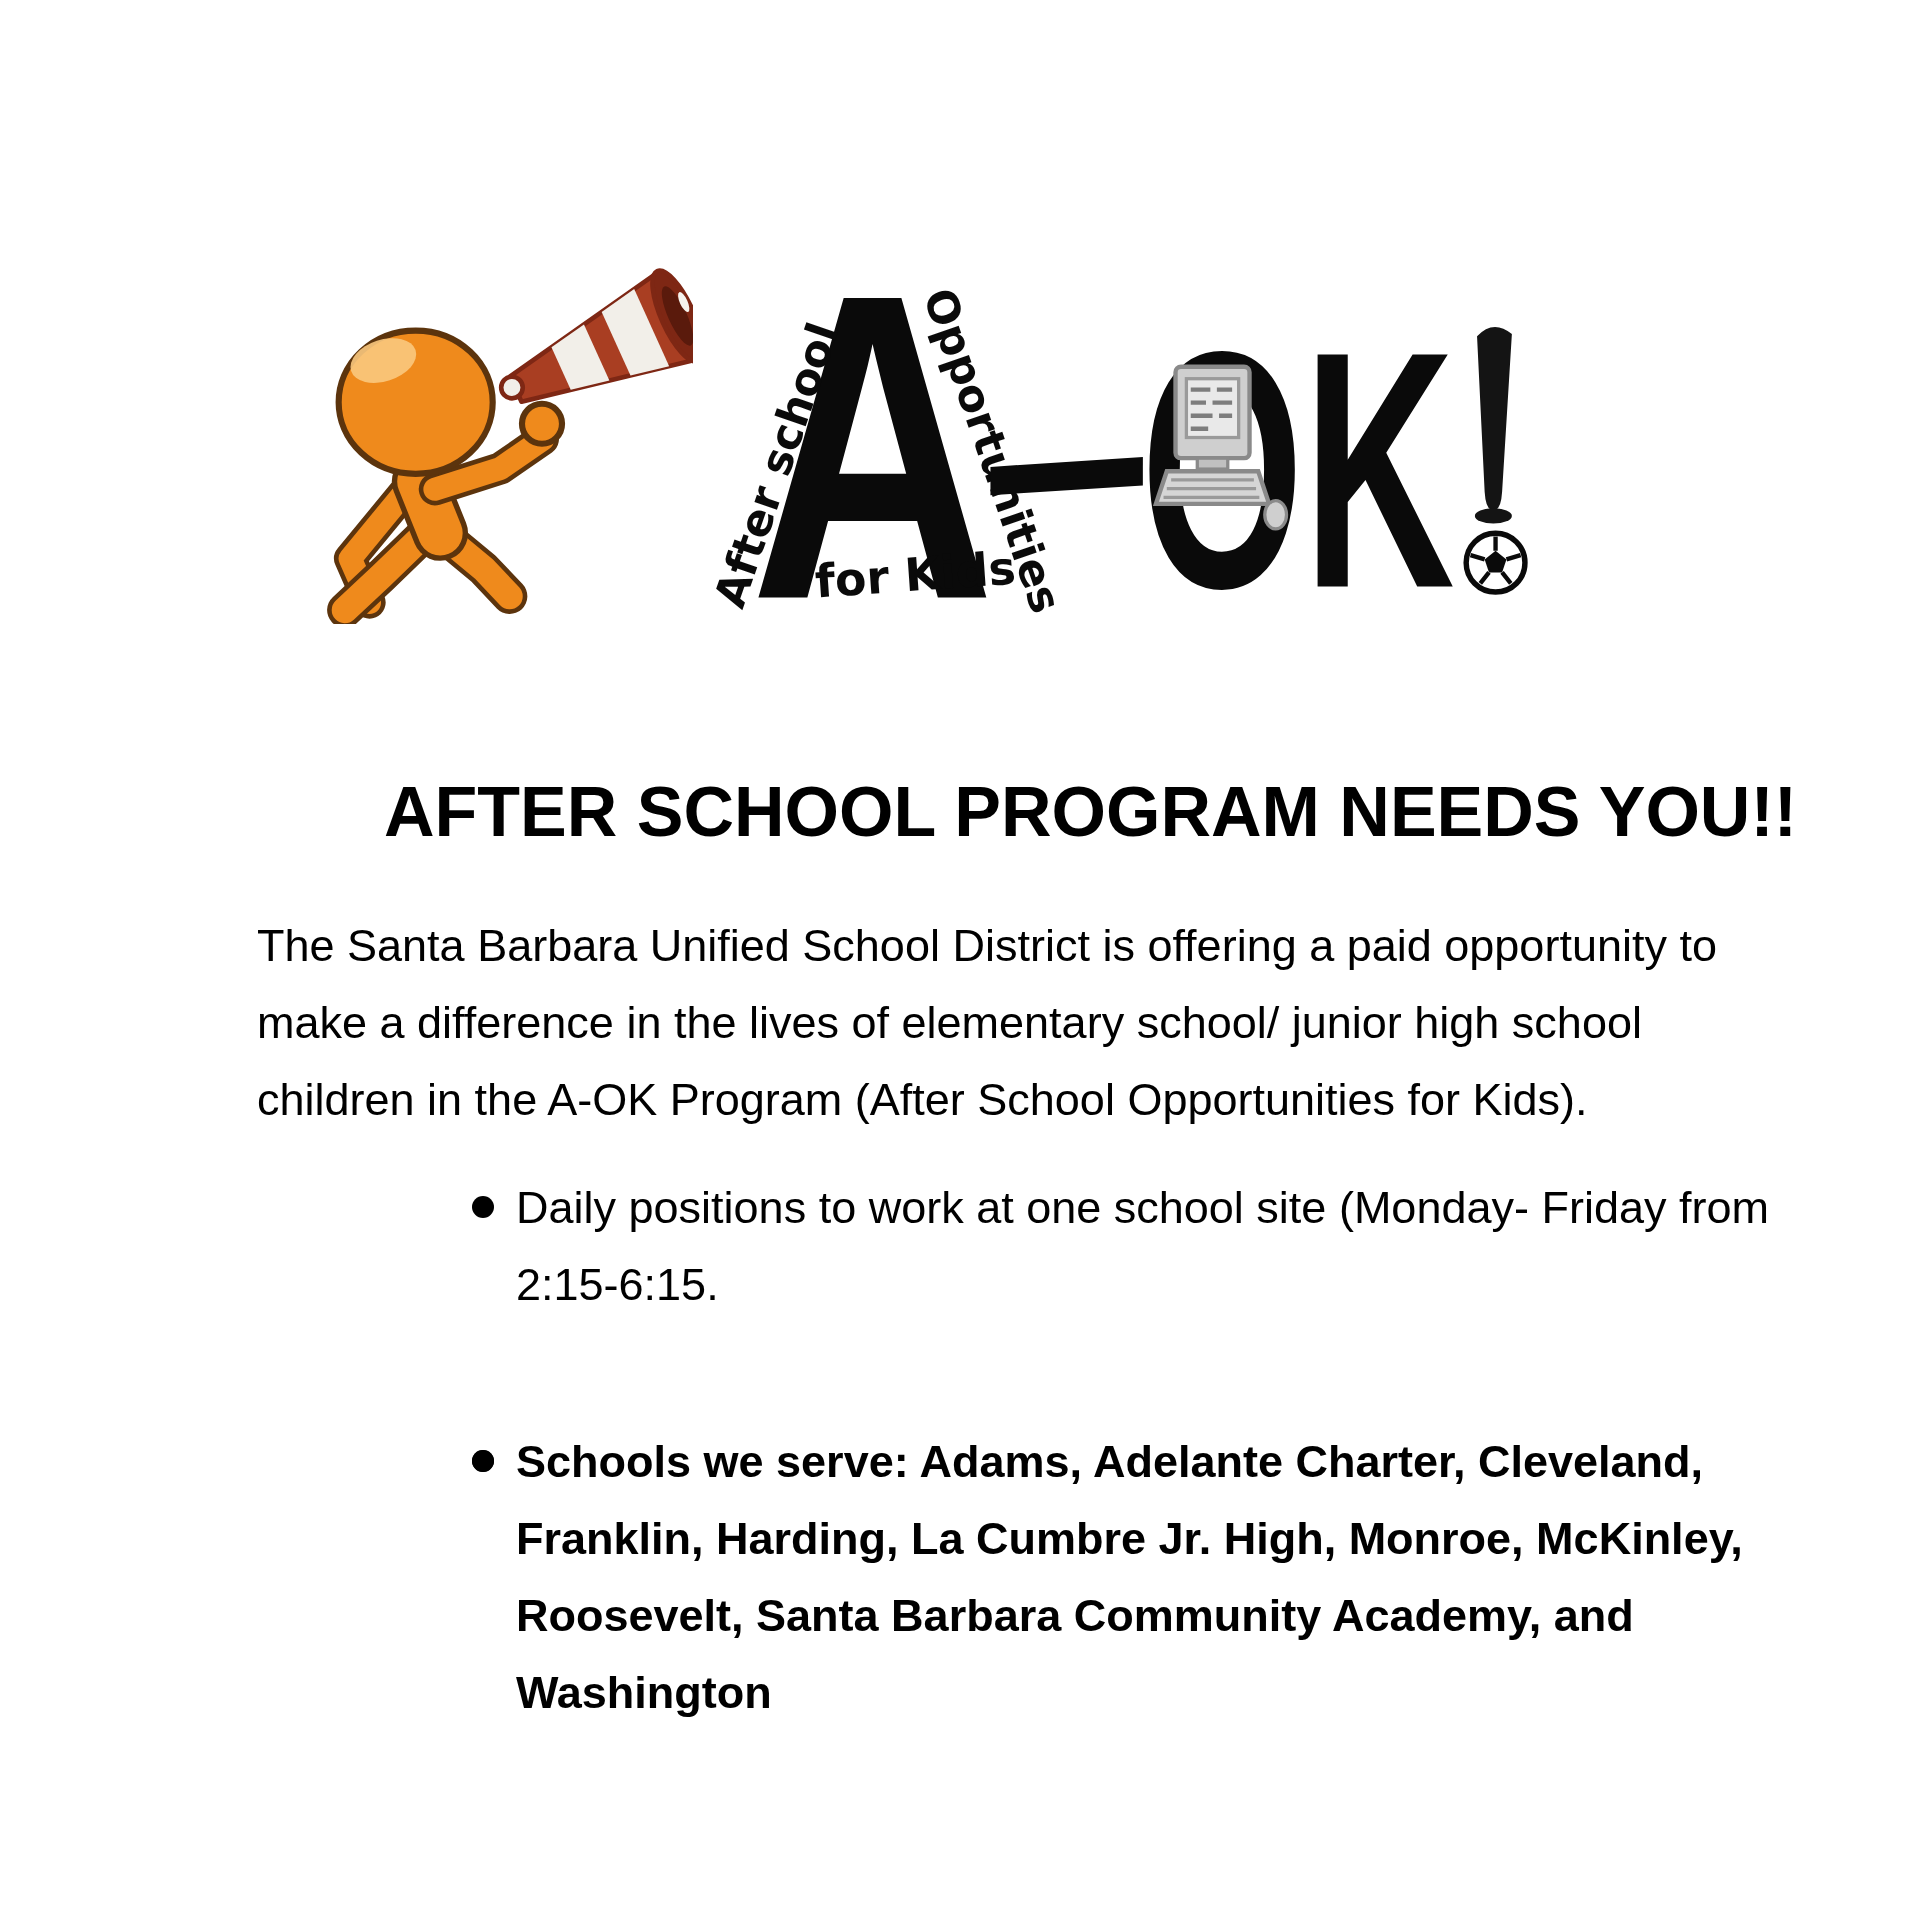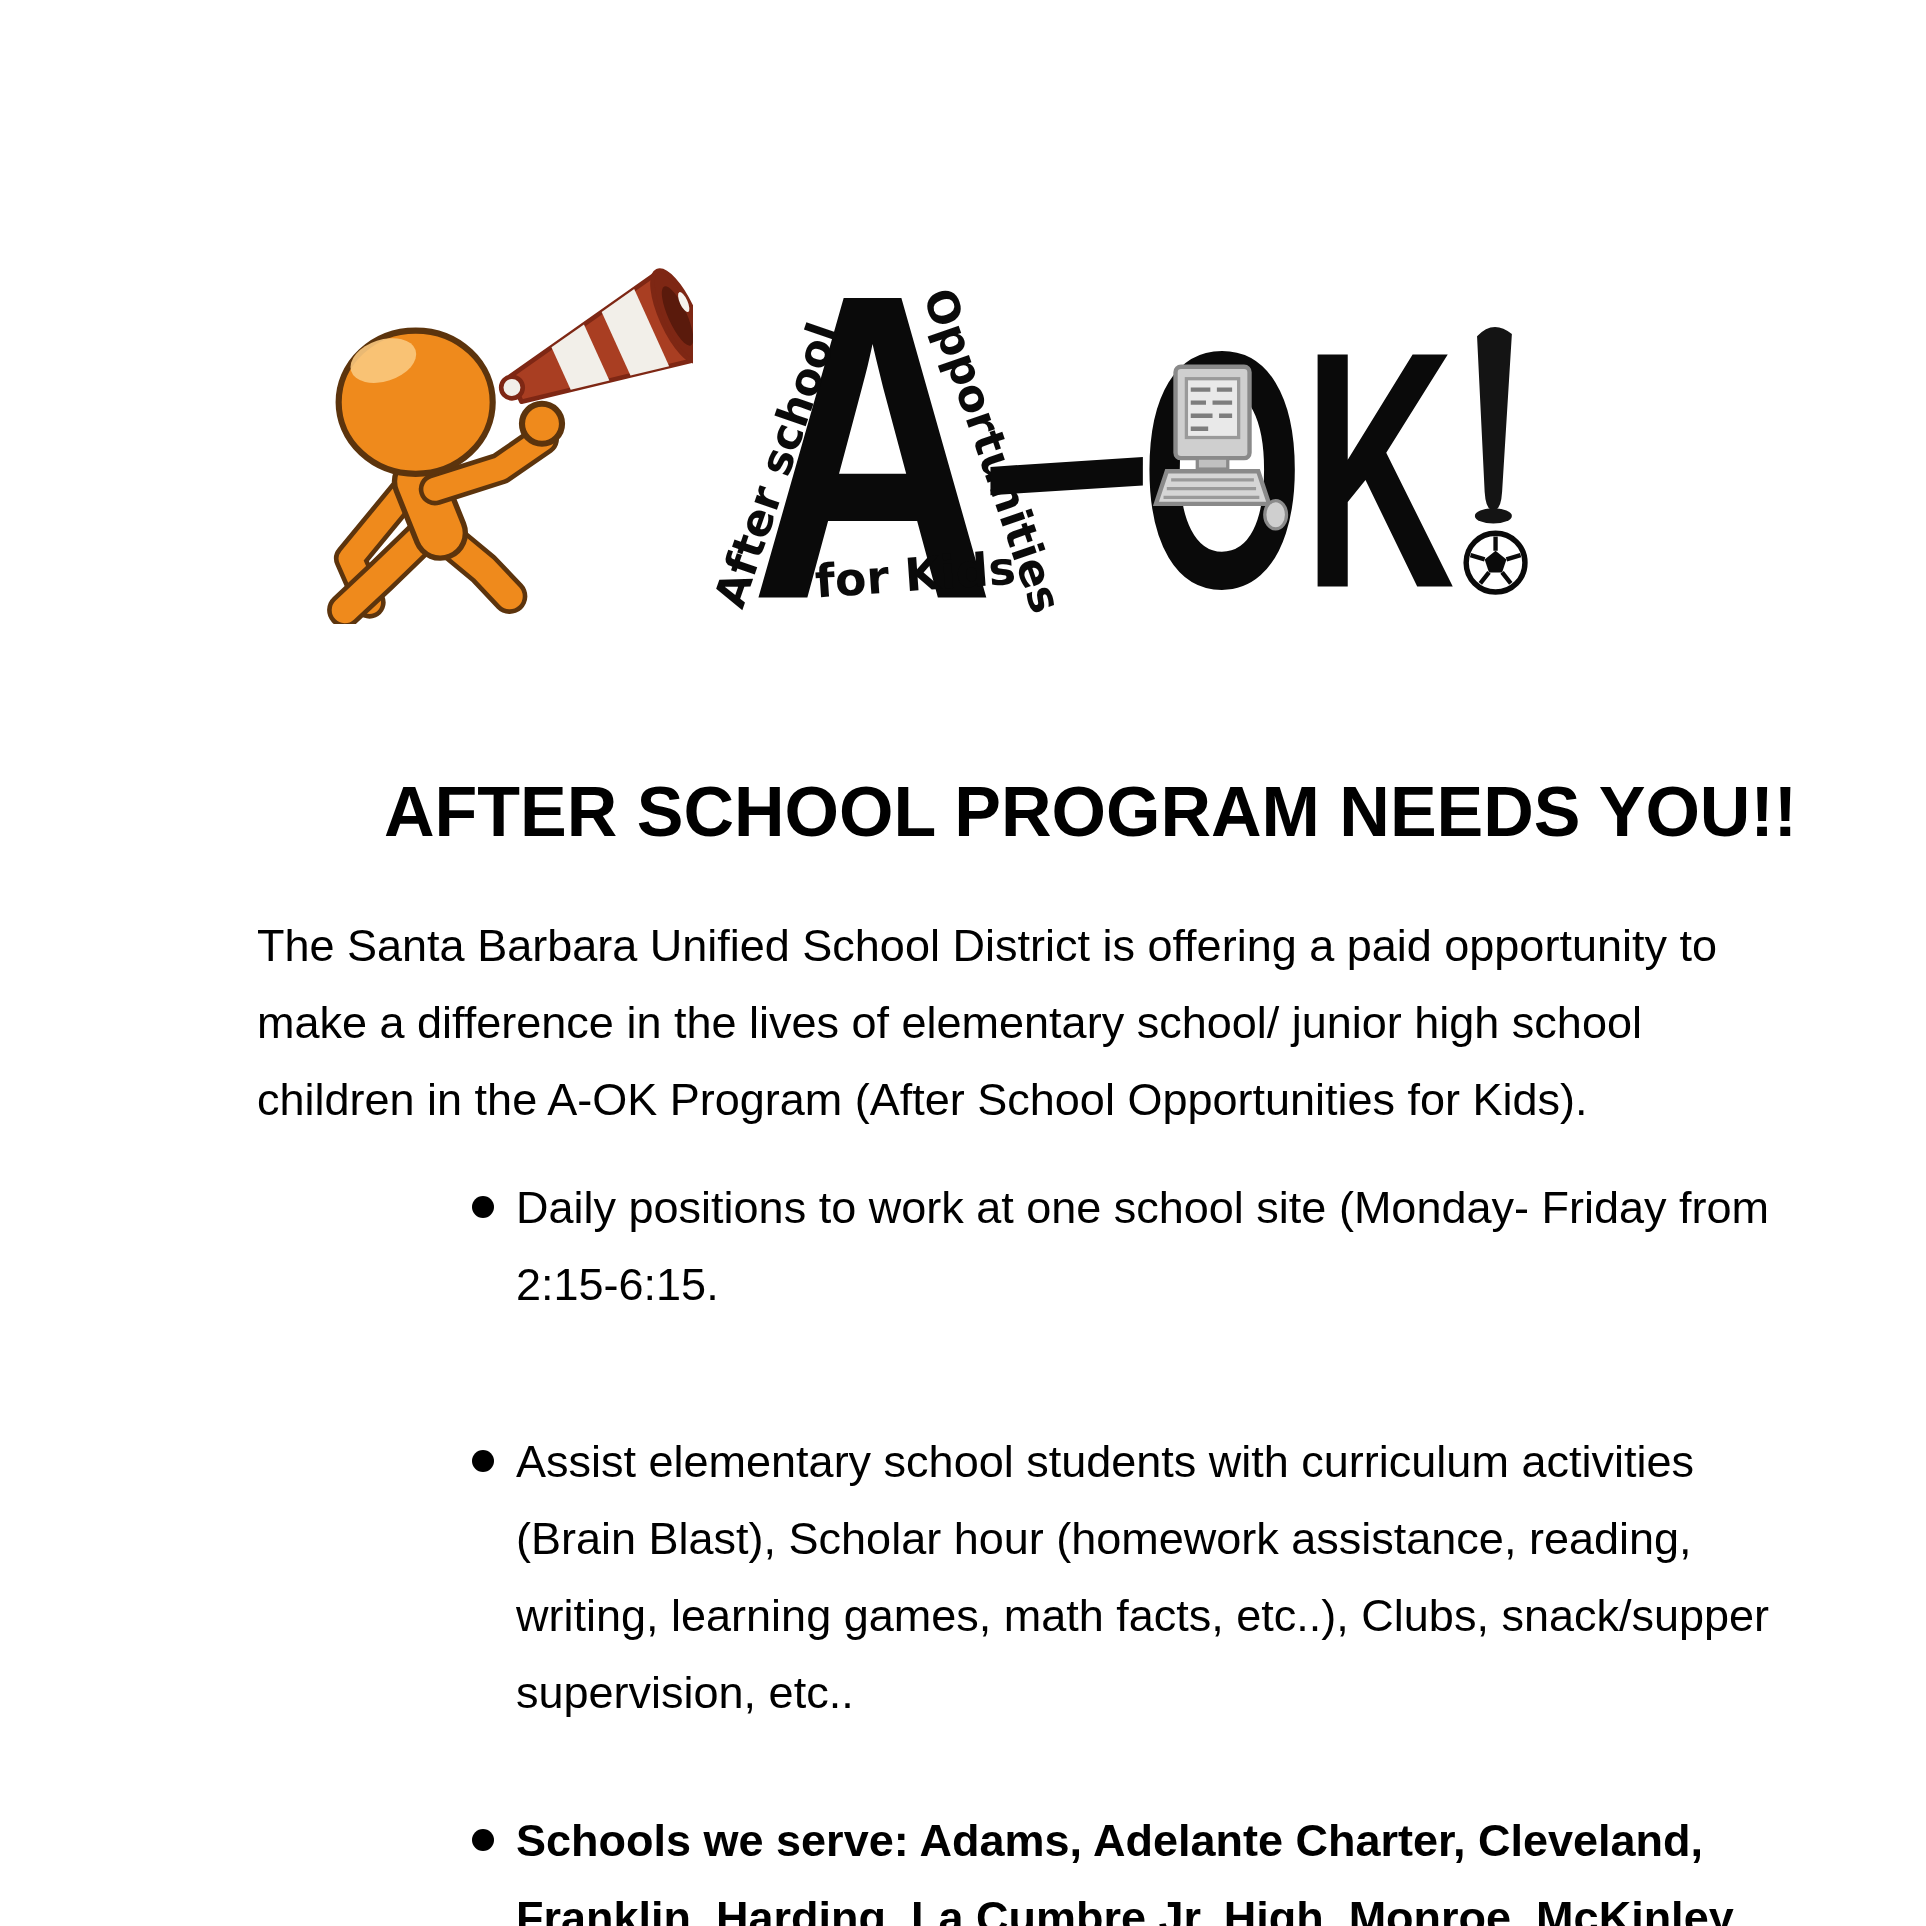--- a/index.html
+++ b/index.html
@@ -132,24 +132,21 @@
 
   <h1 class="title">AFTER SCHOOL PROGRAM NEEDS YOU!!</h1>
 
   <p class="intro">The Santa Barbara Unified School District is offering a paid opportunity to
 make a difference in the lives of elementary school/ junior high school
 children in the A-OK Program (After School Opportunities for Kids).</p>
 
   <ul class="bullets">
       <li><span class="dot"></span><span class="seg regular">Daily positions to work at one school site (Monday- Friday from
 2:15-6:15.</span></li>
-      <li><span class="dot"></span><span class="seg regular">Assist elementary school students with curriculum activities
-(Brain Blast), Scholar hour (homework assistance, reading,
-writing, learning games, math facts, etc..), Clubs, snack/supper
-supervision, etc..</span></li>
+      <li><span class="dot"></span></li>
       <li><span class="dot"></span><span class="seg bold">Schools we serve: Adams, Adelante Charter, Cleveland,
 Franklin, Harding, La Cumbre Jr. High, Monroe, McKinley,
 Roosevelt, Santa Barbara Community Academy, and
 Washington</span></li>
     </ul>
 
 </div>
 
 
 </body></html>

